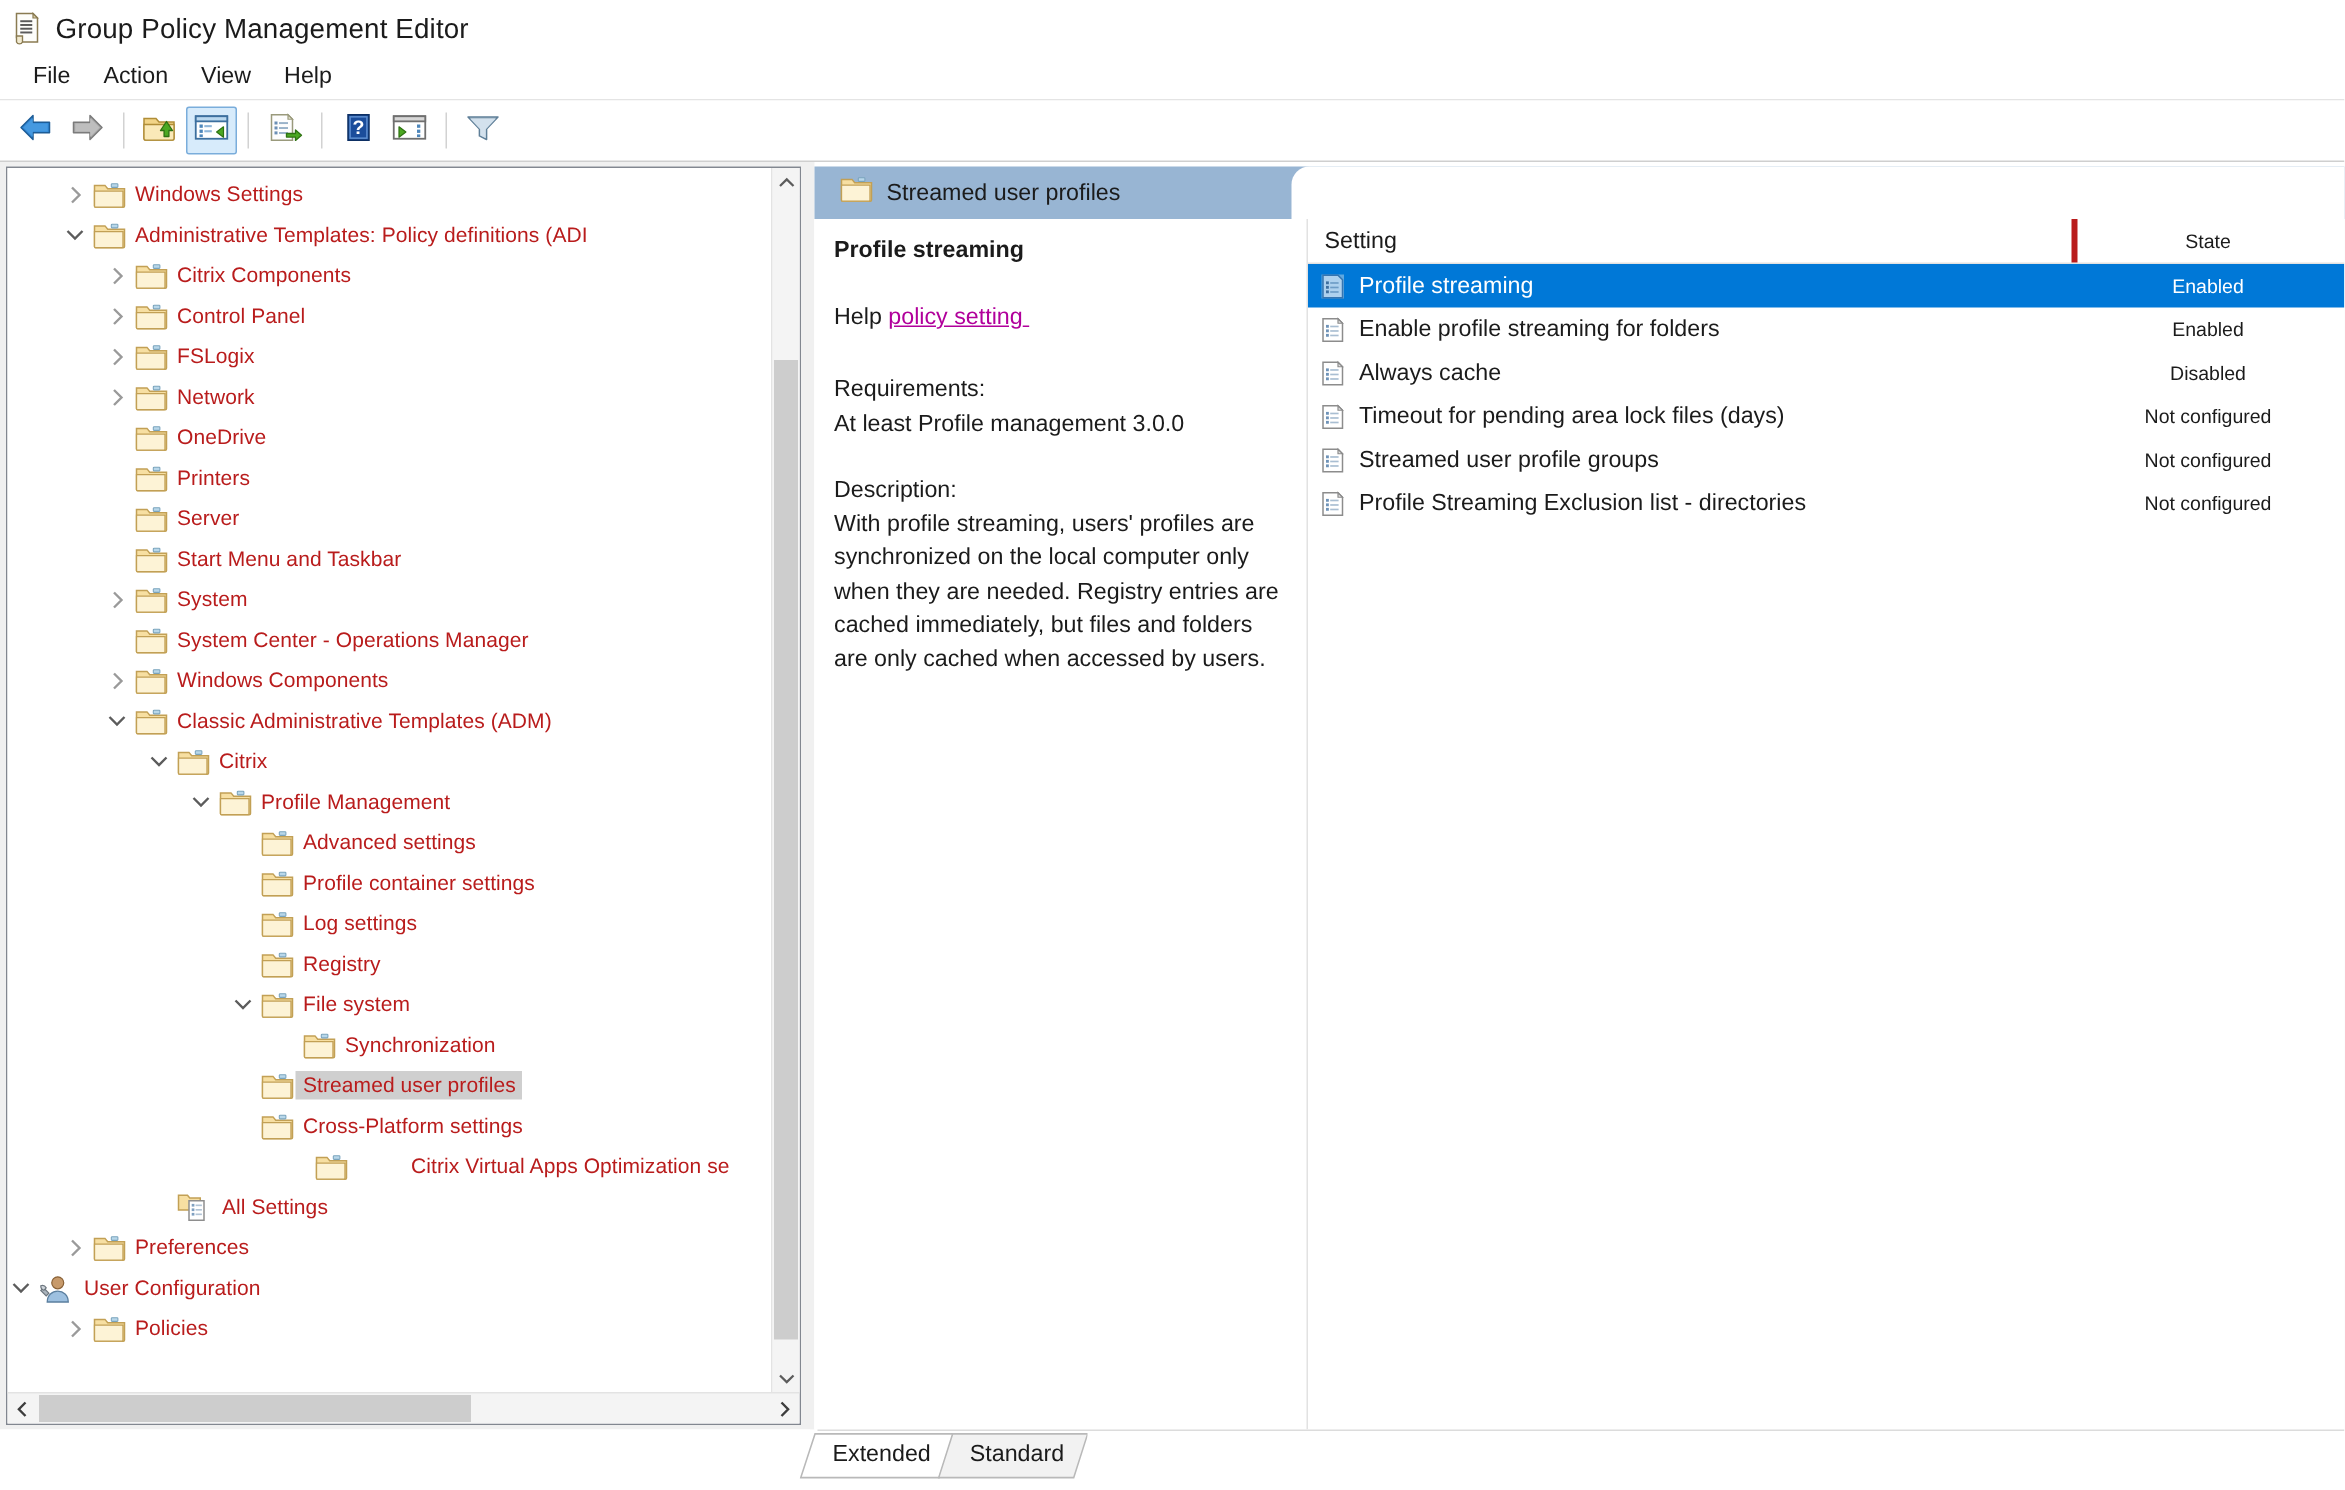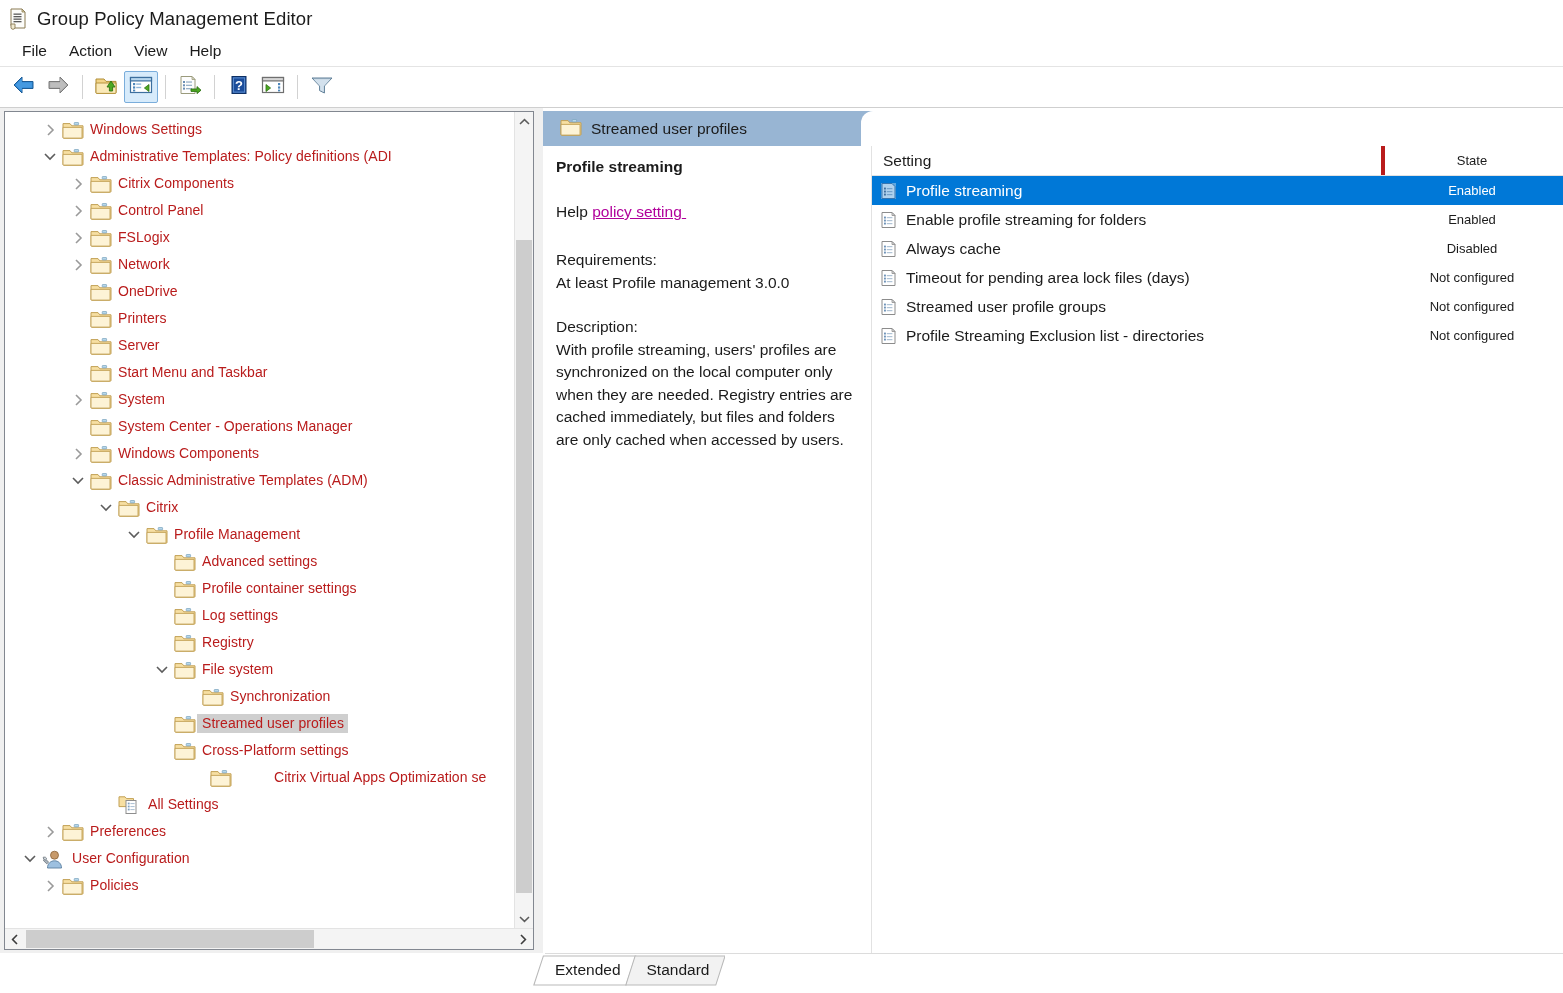--- a/index.html
+++ b/index.html
@@ -870,21 +870,21 @@
                 </span>
                 <span class="tree-icon">
                   <svg width="22" height="18" viewBox="0 0 22 18">
                     <path d="M1 2.6 h7 l1.8 2.2 h11.2 v11.6 a0.8 0.8 0 0 1 -0.8 0.8 H1.8 a0.8 0.8 0 0 1 -0.8 -0.8 z" fill="#f7dfa2" stroke="#c2a055" stroke-width="1"></path>
                     <path d="M1 6.4 h19 v9.9 a0.8 0.8 0 0 1 -0.8 0.8 H1.8 a0.8 0.8 0 0 1 -0.8 -0.8 z" fill="#fdf3d6" stroke="#c2a055" stroke-width="0.9"></path>
                     <rect x="12.2" y="1.5" width="4.4" height="2.4" rx="0.5" fill="#b8d7ea" stroke="#7aa4bd" stroke-width="0.7"></rect>
                   </svg>
                 </span>
                 <span class="tree-label">Preferences</span>
               </div>
-              <div class="tree-row" style="padding-left: 16px;">
+              <div class="tree-row" style="padding-left: 0;">
                 <span class="twisty">
                   <svg width="12" height="9" viewBox="0 0 12 9">
                     <path d="M1 2 L6 7 L11 2" fill="none" stroke="#5c5c5c" stroke-width="1.6"></path>
                   </svg>
                 </span>
                 <span class="tree-icon">
                   <svg width="24" height="20" viewBox="0 0 24 20">
                     <circle cx="12.5" cy="6.2" r="4" fill="#c79a6b" stroke="#8a6237" stroke-width="0.8"></circle>
                     <path d="M5.5 19 c0 -4.6 3.3 -7.2 7 -7.2 c3.7 0 7 2.6 7 7.2 z" fill="#9dc0e0" stroke="#5b7f9f" stroke-width="0.9"></path>
                     <path d="M3 9.5 l3.6 3.6 l-1.8 1.8 L1.2 11.3 z" fill="#aab4bd" stroke="#6d767e" stroke-width="0.8"></path>

